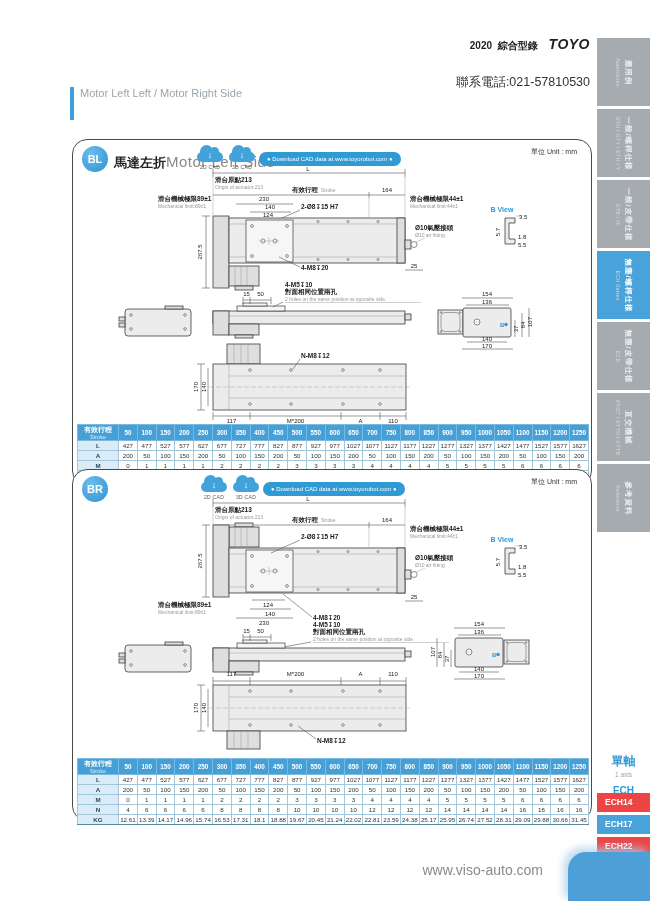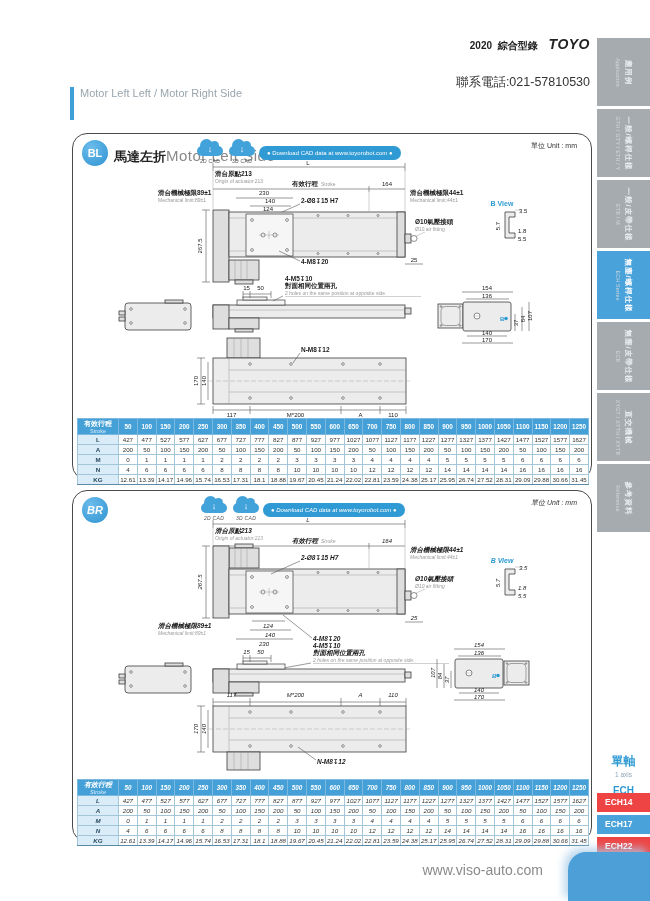--- a/index.html
+++ b/index.html
@@ -28,22 +28,22 @@
   .series-code{font-size:10px;font-weight:bold;color:#2e9ad3;margin-top:7px;}
   .series-btn{position:absolute;left:597px;width:53px;height:19px;background:#ef4444;color:#fff;
               font-size:8.5px;font-weight:bold;line-height:19px;padding-left:8px;box-sizing:border-box;cursor:pointer;}
   .series-btn.active{background:#4aa2da;}
   .corner-blue{position:absolute;left:568px;top:852px;width:82px;height:49px;background:#4d9fd8;
                border-top-left-radius:18px;box-shadow:-4px -4px 8px rgba(170,205,232,.8);}
   .website{position:absolute;top:862px;right:107px;font-size:14px;color:#8a8a8a;}
   
   .panel{position:absolute;left:72px;width:520px;border:1.2px solid #4a4a4a;border-radius:15px;
          background:#fff;box-sizing:border-box;}
-  #panel-bl{top:133px;height:347px;padding-left:6px;}
-  #panel-br{top:490px;height:352px;font-style:italic;}
+  #panel-bl{top:139px;height:347px;padding-left:6px;}
+  #panel-br{top:469px;height:352px;}
   .badge{position:absolute;left:9px;top:6px;width:26px;height:26px;border-radius:50%;
          background:radial-gradient(circle at 35% 30%,#6cbcec,#2e93d0);color:#fff;font-weight:bold;
          font-size:11px;display:flex;align-items:center;justify-content:center;}
   .ptitle{position:absolute;left:41px;top:13px;font-size:13px;font-weight:bold;color:#222;white-space:nowrap;}
   .ptitle .en{font-size:15px;font-weight:normal;color:#888;letter-spacing:.5px;text-align:right;}
   .cloud-wrap{position:absolute;top:6px;width:34px;text-align:center;cursor:pointer;}
   .cloud{position:relative;margin:6px auto 0;width:26px;height:10px;background:#42a2da;border-radius:7px;}
   .cloud::before{content:"";position:absolute;width:13px;height:13px;border-radius:50%;background:#42a2da;top:-7px;left:3px;}
   .cloud::after{content:"";position:absolute;width:9px;height:9px;border-radius:50%;background:#42a2da;top:-5px;left:13px;}
   .cloud-arrow{position:absolute;left:0;right:0;top:-2px;color:#fff;font-size:9px;font-weight:bold;z-index:2;}

